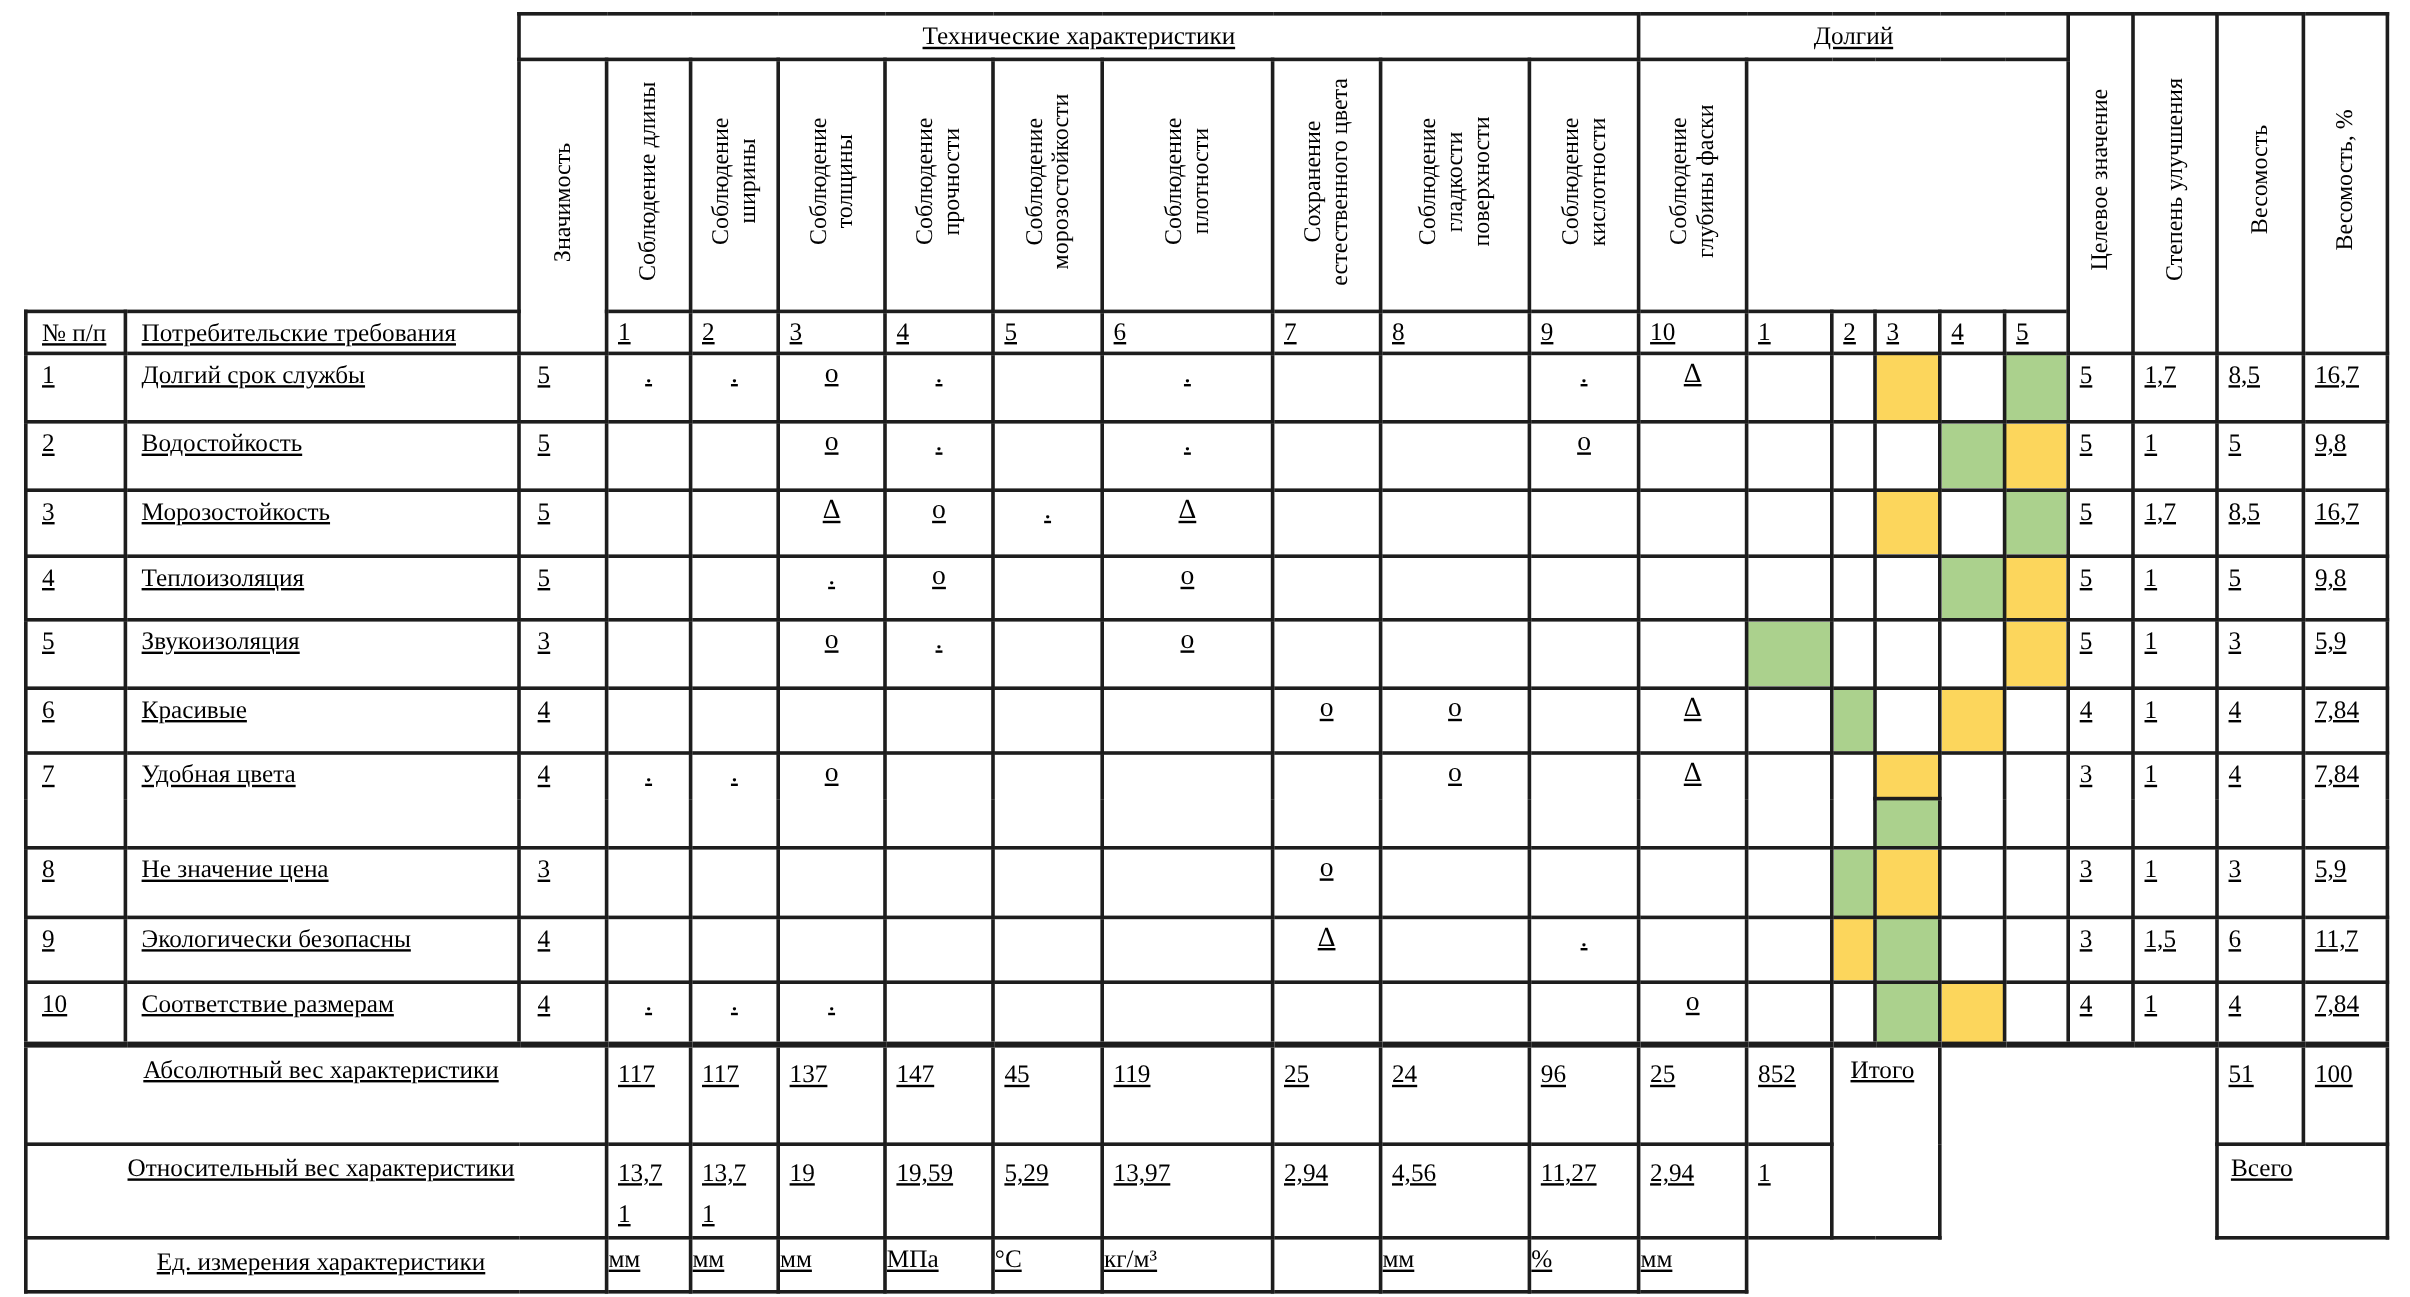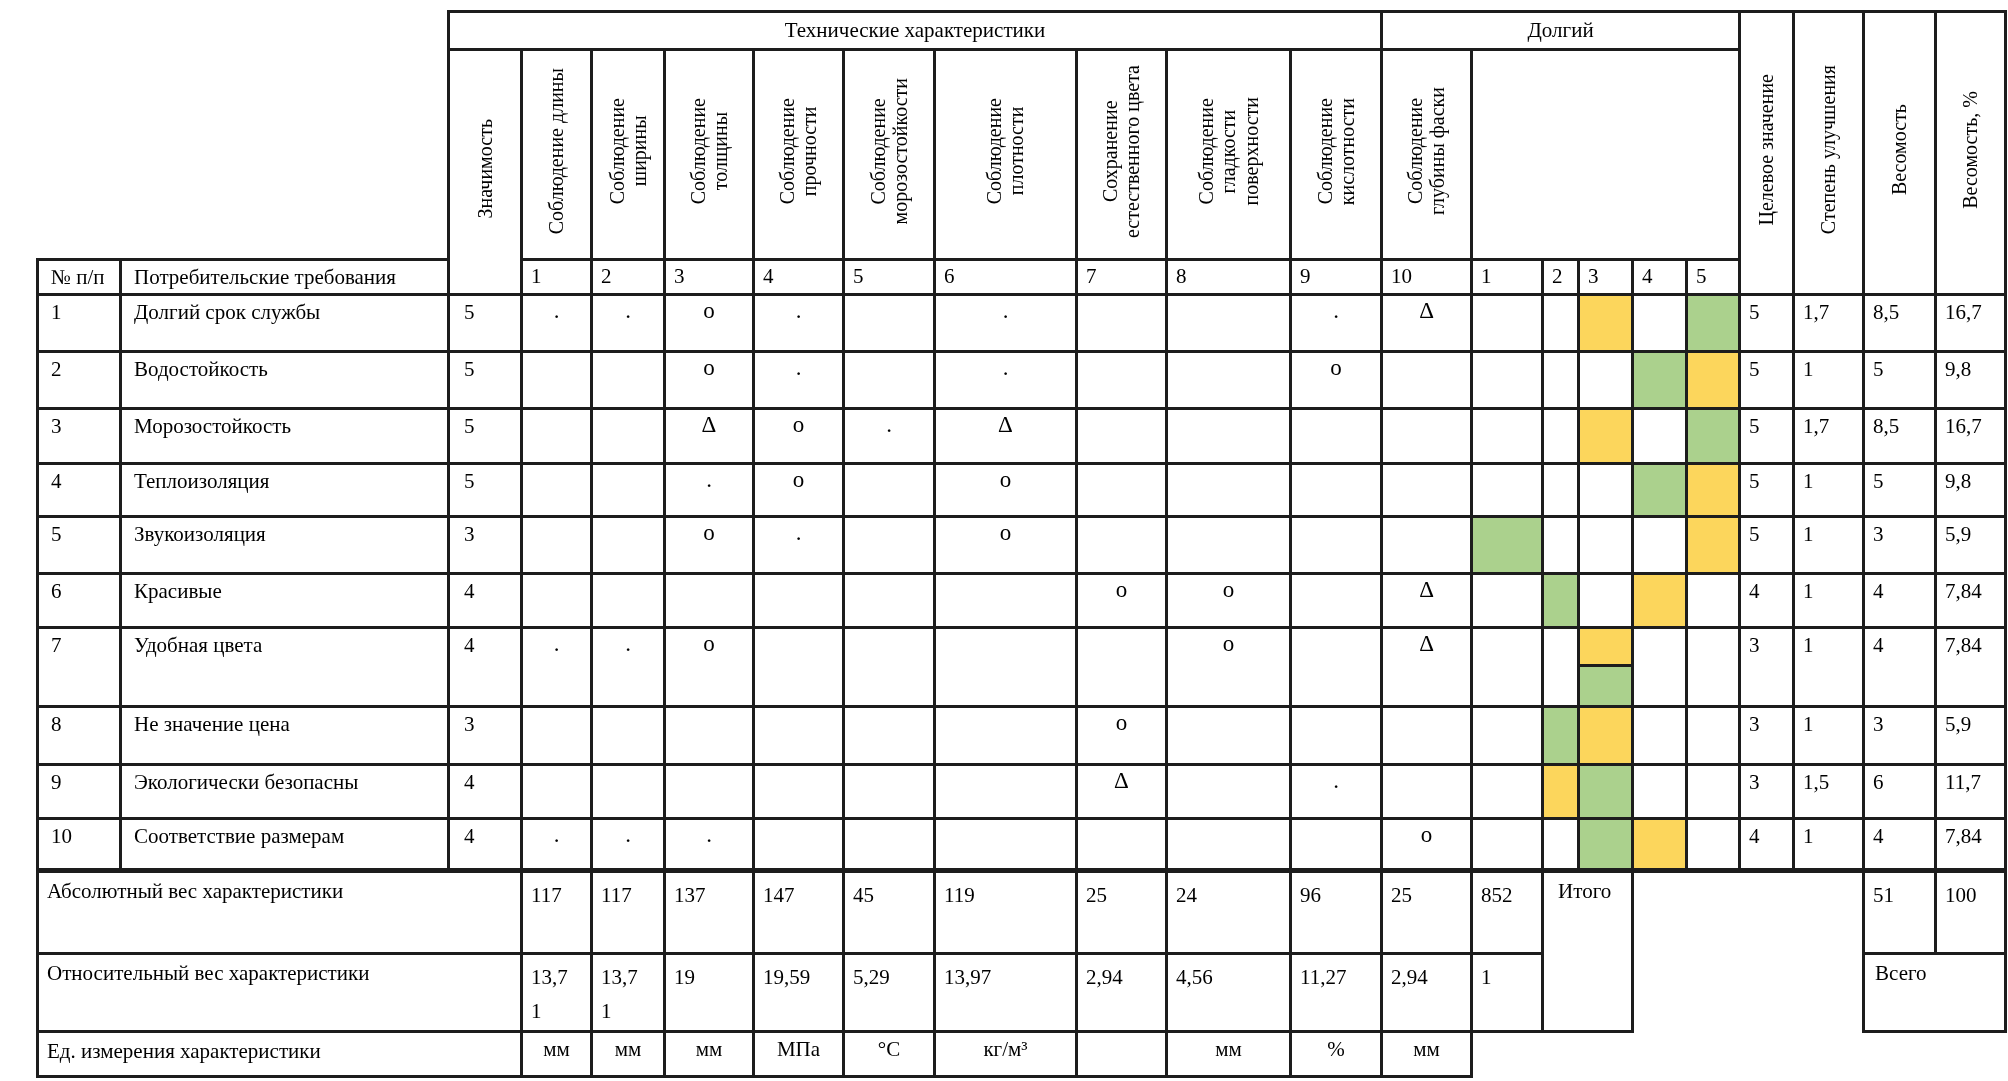--- a/index.html
+++ b/index.html
@@ -1,35 +1,35 @@
 <!DOCTYPE html>
 <html><head>
 <meta charset="utf-8">
 <style>
   html,body{margin:0;padding:0;background:#ffffff;}
   body{width:2008px;height:1081px;position:relative;font-family:"Liberation Serif",serif;color:#000;}
-  table.qfd{position:absolute;left:36px;top:10px;width:1968px;border-collapse:collapse;table-layout:fixed;}
+  table.qfd{position:absolute;left:20px;top:10px;width:1968px;border-collapse:collapse;table-layout:fixed;text-decoration:underline;}
   td{border:3px solid #1d1d1d;padding:0;font-size:21px;vertical-align:top;overflow:hidden;}
   td.blank{border:none;background:#fff;}
   tr.r10 td{border-bottom-width:5px;}
   tr.fabs td{border-top-width:5px;}
   tr.fabs td.blank, tr.frel td.blank, tr.funits td.blank{border:none;}
   .title{text-align:center;vertical-align:middle;}
   .rot{text-align:center;vertical-align:middle;}
   .vtext{display:inline-block;writing-mode:vertical-rl;transform:rotate(180deg);white-space:pre-line;line-height:1.12;font-size:20px;}
   .hcell{padding:4px 0 0 12px;}
   .hnum{padding:3px 0 0 8px;}
   .num{padding:4px 0 0 12px;}
   .req{padding:4px 0 0 12px;}
   .sig{padding:4px 0 0 14px;}
   .sym{text-align:center;padding-top:3px;font-size:23px;line-height:24px;}
   .val{padding:4px 0 0 8px;}
-  .flabel{padding:6px 0 0 8px;}
+  .flabel{padding:6px 0 0 8px;text-align:center;}
   .fval{padding:6px 0 0 8px;white-space:pre-line;line-height:1.6;}
-  .unit{text-align:center;padding-top:4px;}
+  .unit{padding-top:4px;}
   .itogo{padding:6px 0 0 14px;}
   .vsego{padding:6px 0 0 10px;}
 </style>
 </head>
 <body>
 
 <table class="qfd">
 <colgroup>
 <col style="width:83px">
       <col style="width:328px">

